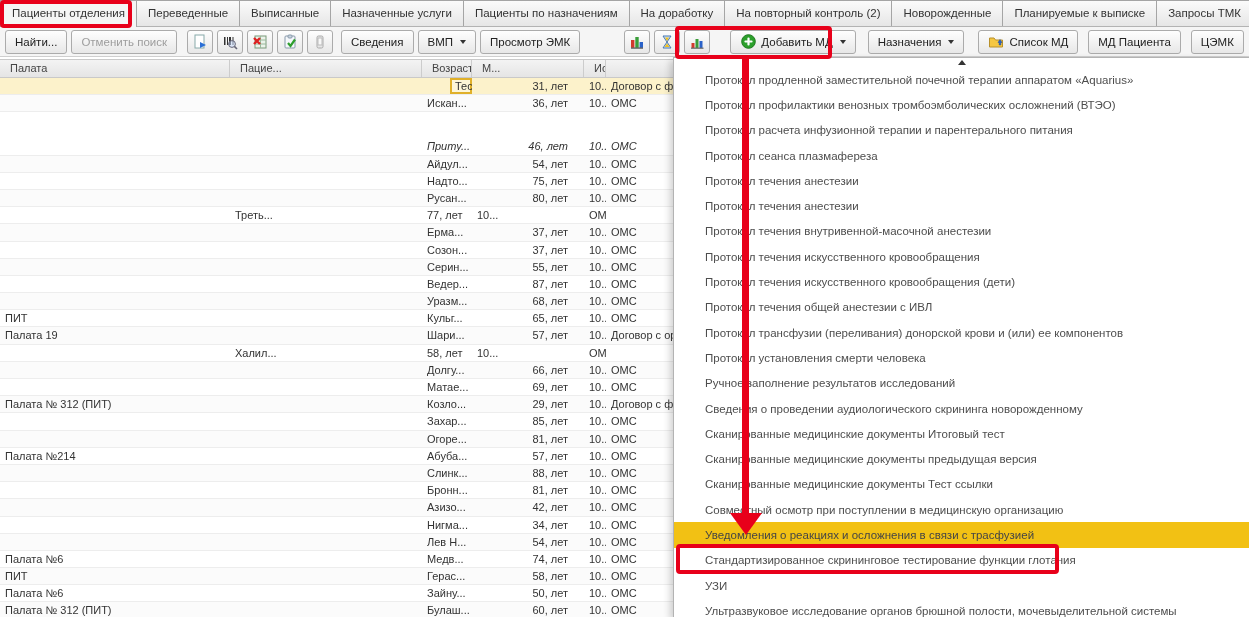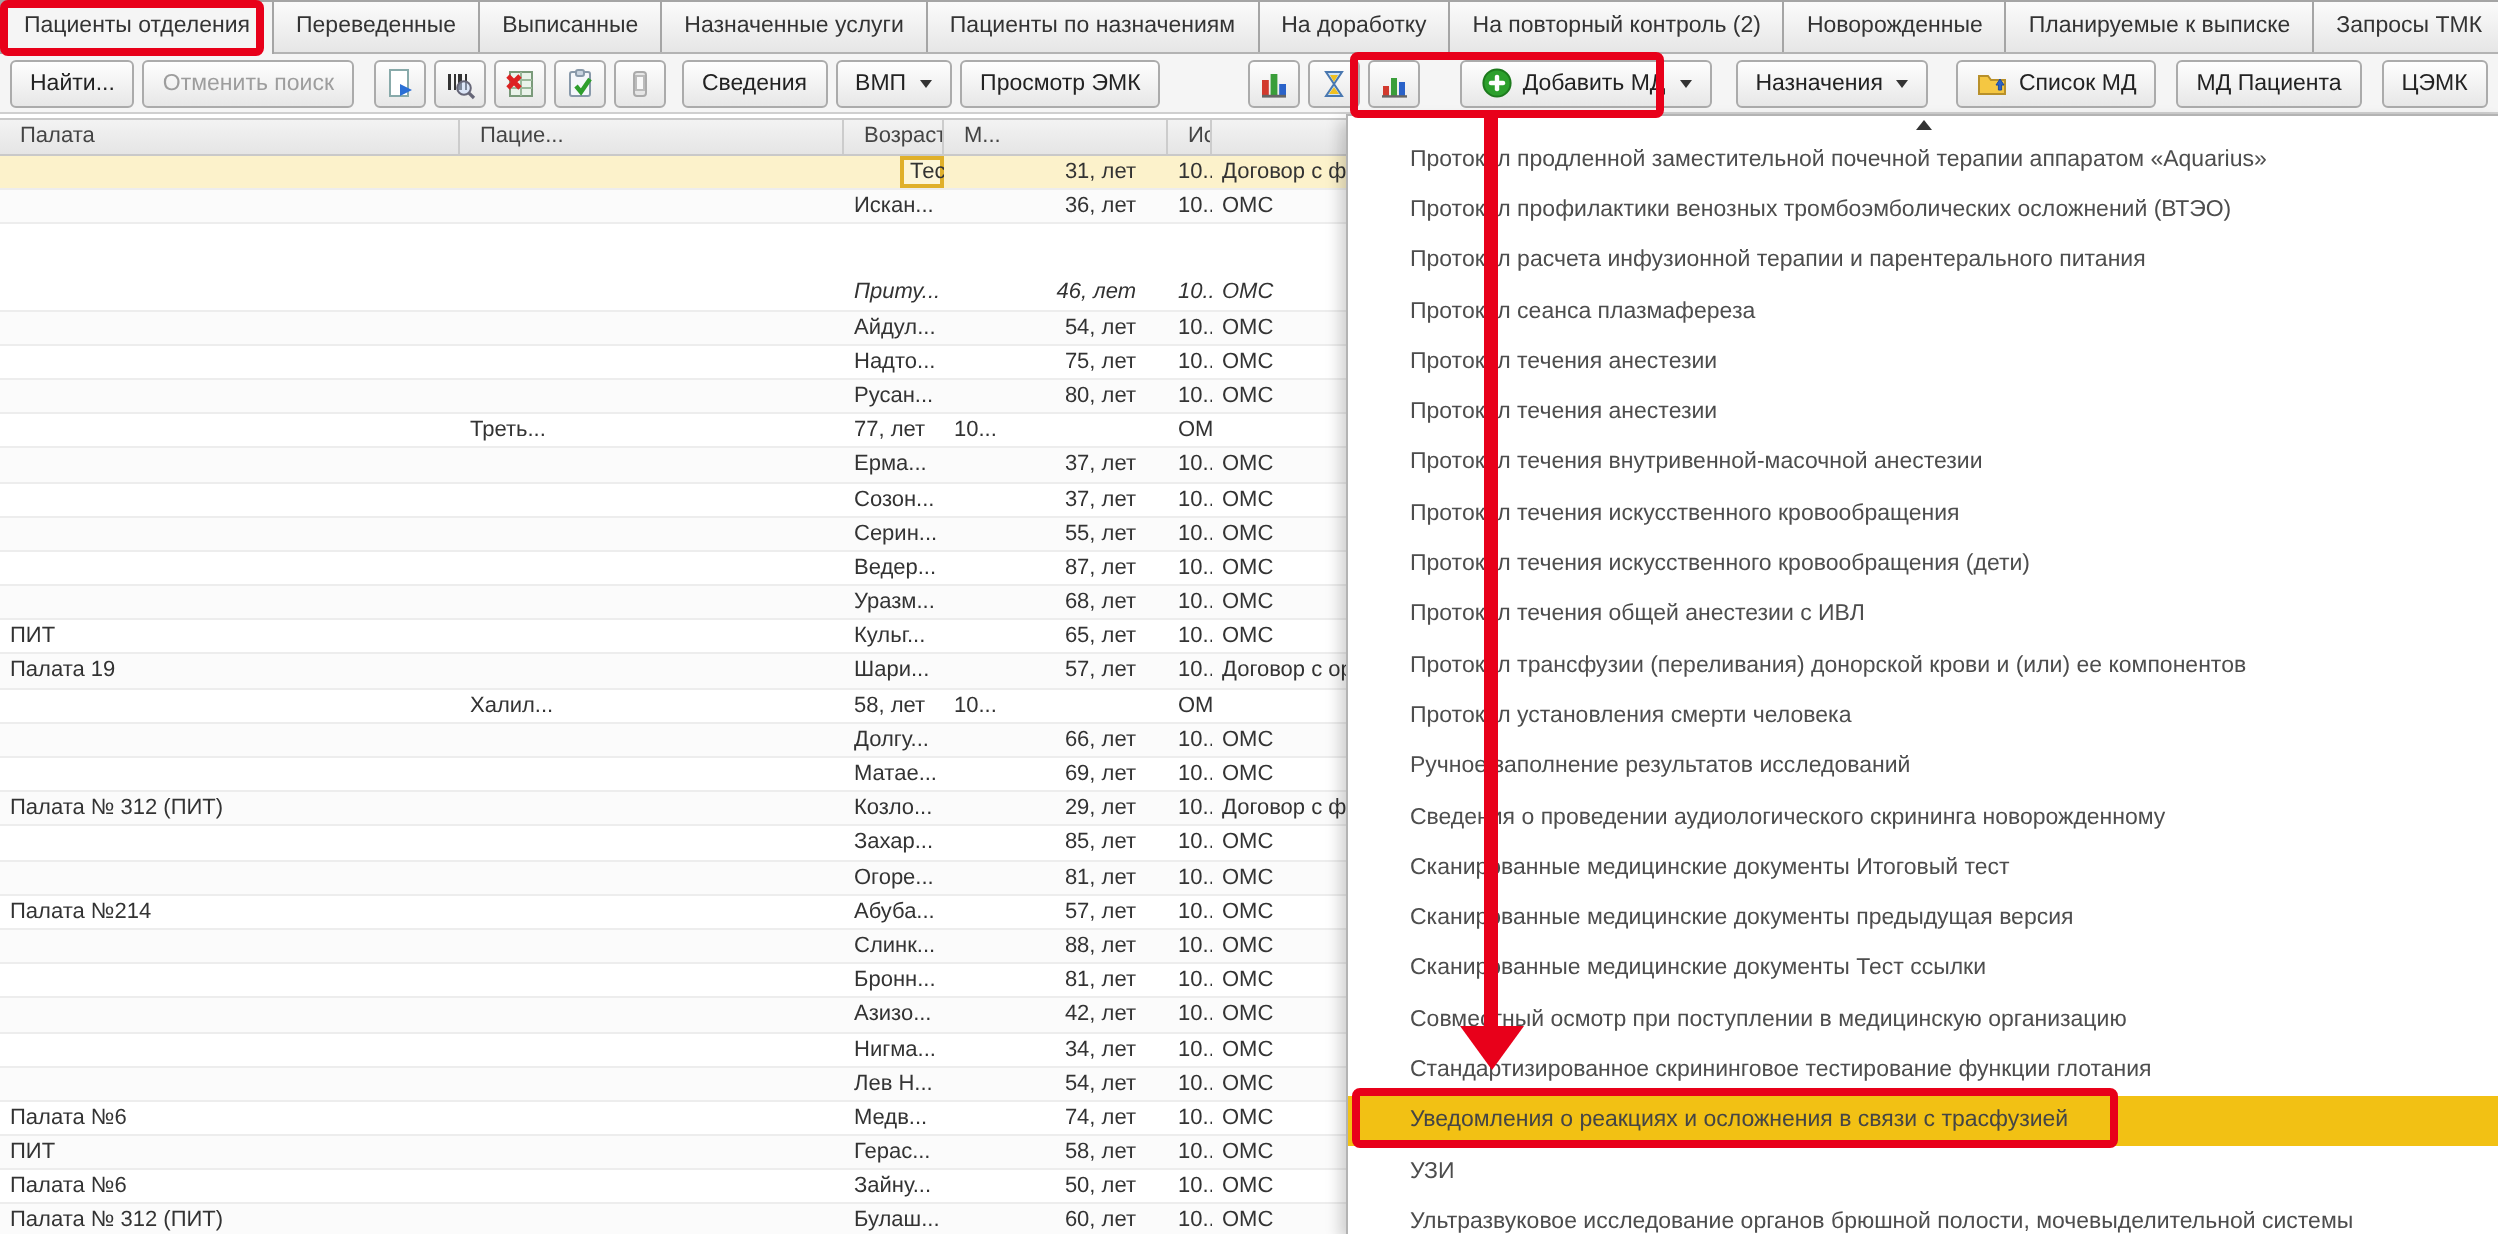--- a/index.html
+++ b/index.html
@@ -490,22 +490,22 @@
       <div class="menu-item">Протокол течения искусственного кровообращения (дети)</div>
       <div class="menu-item">Протокол течения общей анестезии с ИВЛ</div>
       <div class="menu-item">Протокол трансфузии (переливания) донорской крови и (или) ее компонентов</div>
       <div class="menu-item">Протокол установления смерти человека</div>
       <div class="menu-item">Ручное заполнение результатов исследований</div>
       <div class="menu-item">Сведения о проведении аудиологического скрининга новорожденному</div>
       <div class="menu-item">Сканированные медицинские документы Итоговый тест</div>
       <div class="menu-item">Сканированные медицинские документы предыдущая версия</div>
       <div class="menu-item">Сканированные медицинские документы Тест ссылки</div>
       <div class="menu-item">Совместный осмотр при поступлении в медицинскую организацию</div>
+      <div class="menu-item highlighted">Уведомления о реакциях и осложнения в связи с трасфузией</div>
       <div class="menu-item">Стандартизированное скрининговое тестирование функции глотания</div>
-      <div class="menu-item highlighted">Уведомления о реакциях и осложнения в связи с трасфузией</div>
       <div class="menu-item">УЗИ</div>
       <div class="menu-item">Ультразвуковое исследование органов брюшной полости, мочевыделительной системы</div>
     </div>
 </div>
 
 <div class="ann" id="ann-tab"></div>
 <div class="ann" id="ann-add"></div>
 <div class="arrow-line"></div>
 <div class="arrow-head"></div>
 <div class="ann" id="ann-item"></div>

